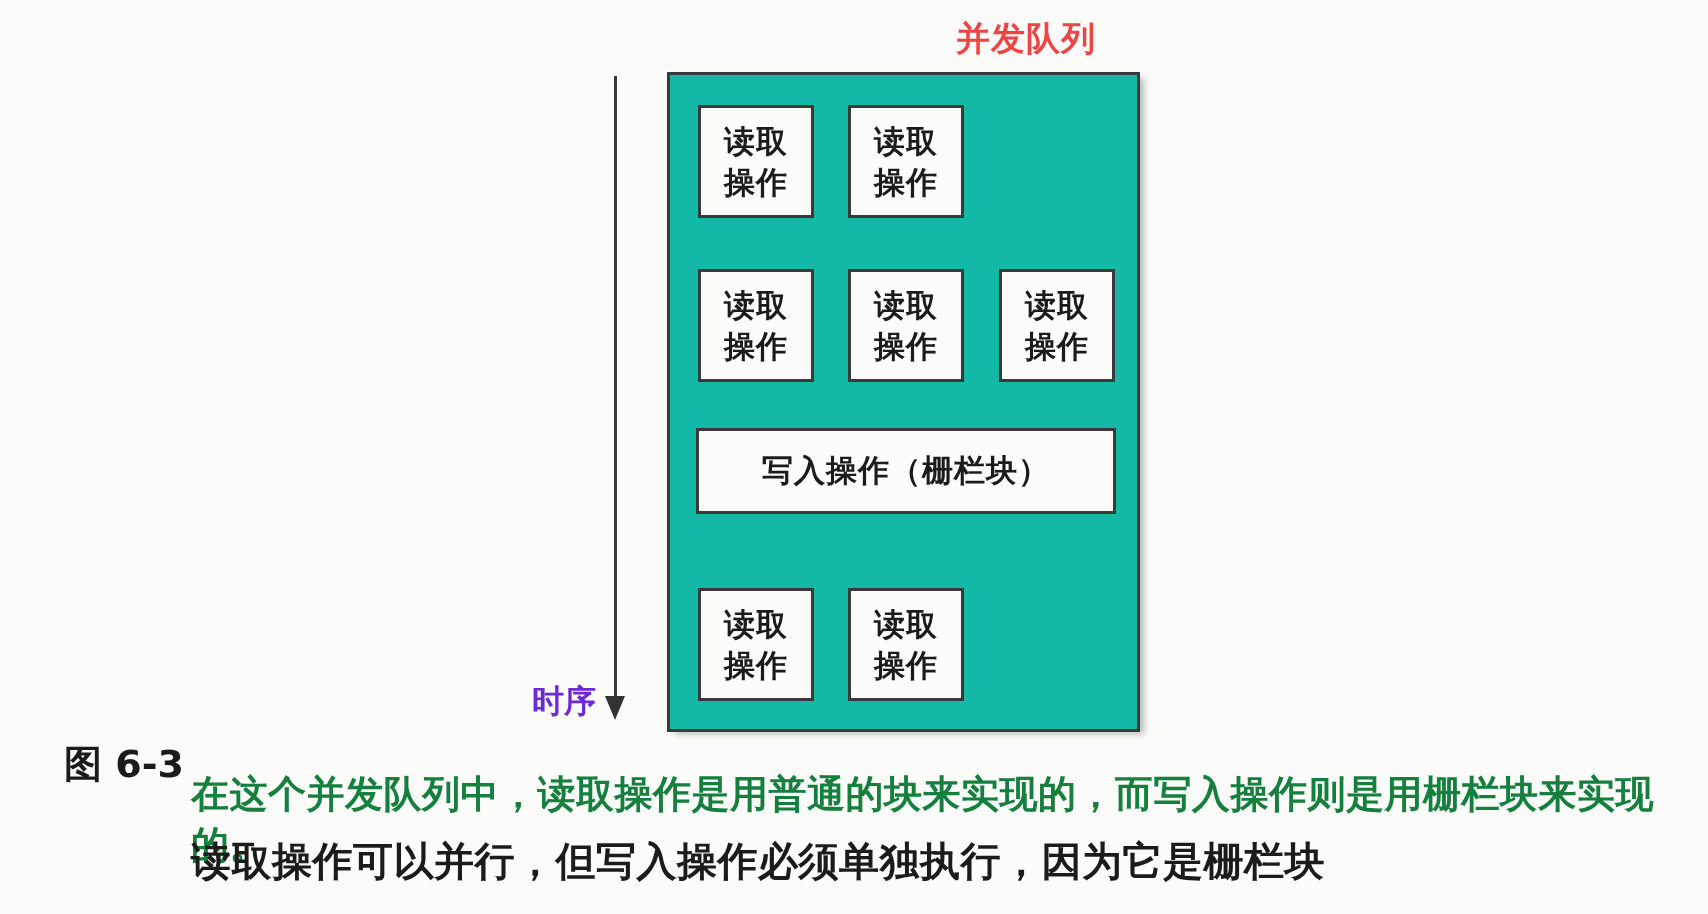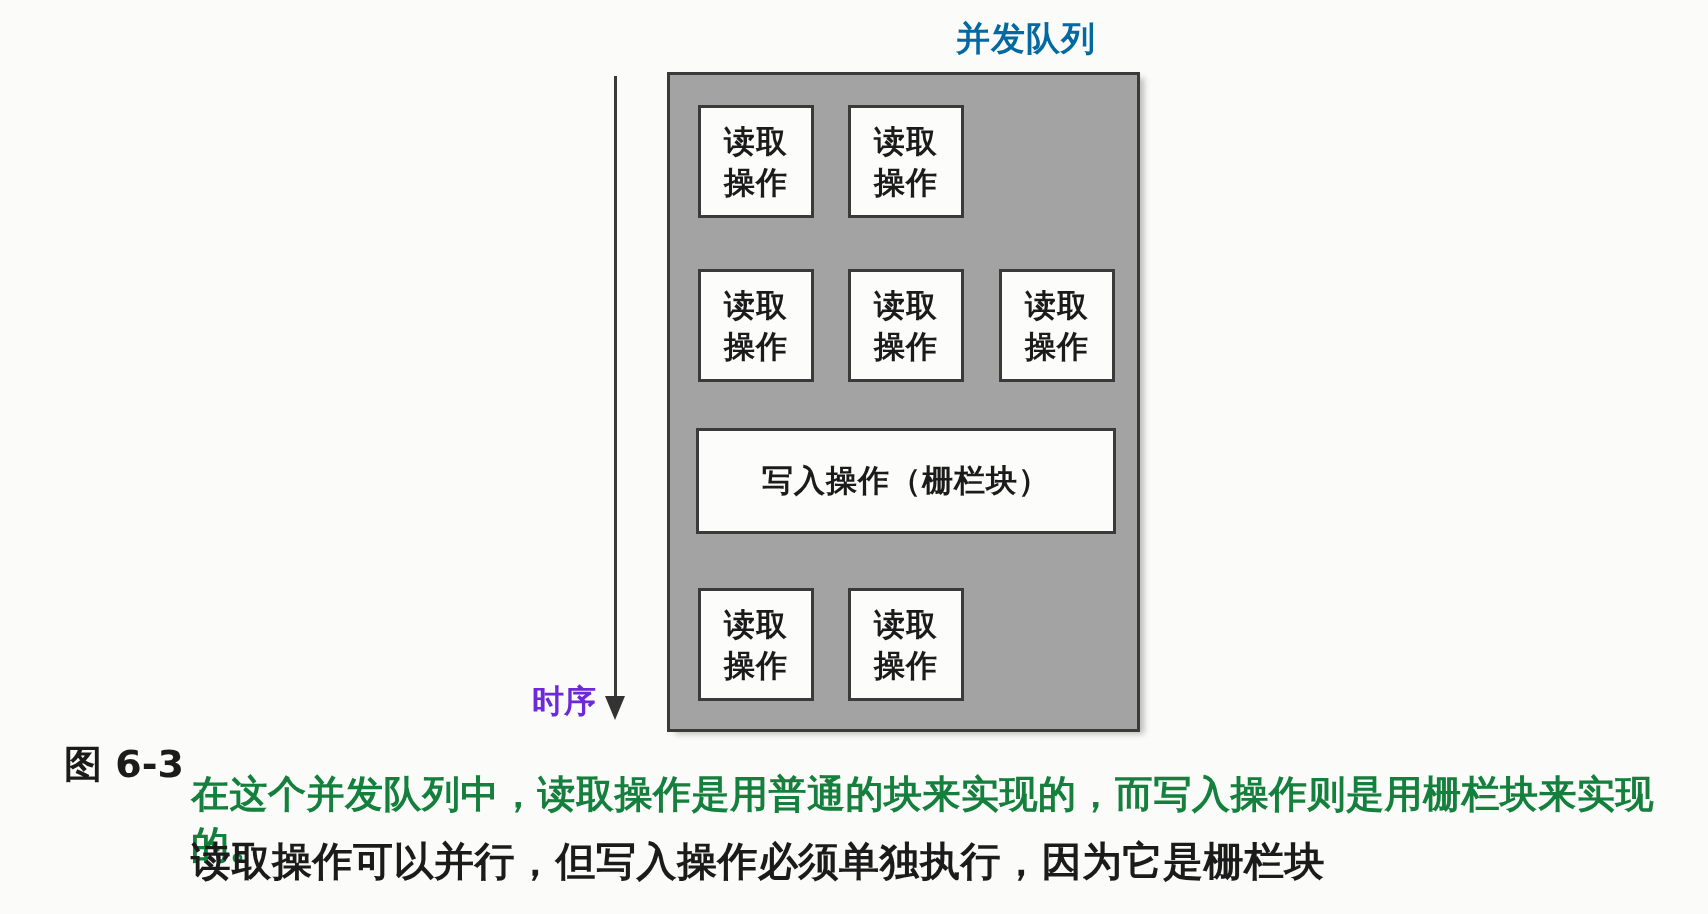--- a/index.html
+++ b/index.html
@@ -14,21 +14,21 @@
   }
 
   
   .queue-title {
     position: absolute;
     left: 956px;
     top: 16px;
     font-size: 34px;
     font-weight: bold;
     letter-spacing: 1px;
-    color: #0369a1;
+    color: #ef4444;
     text-align: center;
   }
   .timeline-line {
     position: absolute;
     left: 614px;
     top: 76px;
     width: 3px;
     height: 626px;
     background: #3a3a3a;
   }
@@ -51,21 +51,21 @@
     color: #6d28d9;
   }
   .queue-box {
     position: absolute;
     left: 667px;
     top: 72px;
     width: 473px;
     height: 660px;
     box-sizing: border-box;
     border: 3px solid #3a3a3a;
-    background: #a3a3a3;
+    background: #14b8a6;
     box-shadow: 6px 4px 6px -2px rgba(70,70,70,0.35);
   }
   .op-box {
     position: absolute;
     box-sizing: border-box;
     border: 3px solid #3a3a3a;
     background: #fcfcfb;
     display: flex;
     align-items: center;
     justify-content: center;
@@ -78,21 +78,21 @@
     height: 113px;
     font-size: 31px;
     line-height: 1.3;
     letter-spacing: 1px;
     white-space: pre-line;
   }
   .write {
     left: 26px;
     top: 353px;
     width: 420px;
-    height: 106px;
+    height: 86px;
     font-size: 31px;
     letter-spacing: 1px;
   }
   .p1 { left: 28px;  top: 30px; }
   .p2 { left: 178px; top: 30px; }
   .p3 { left: 28px;  top: 194px; }
   .p4 { left: 178px; top: 194px; }
   .p5 { left: 329px; top: 194px; }
   .p6 { left: 28px;  top: 513px; }
   .p7 { left: 178px; top: 513px; }

